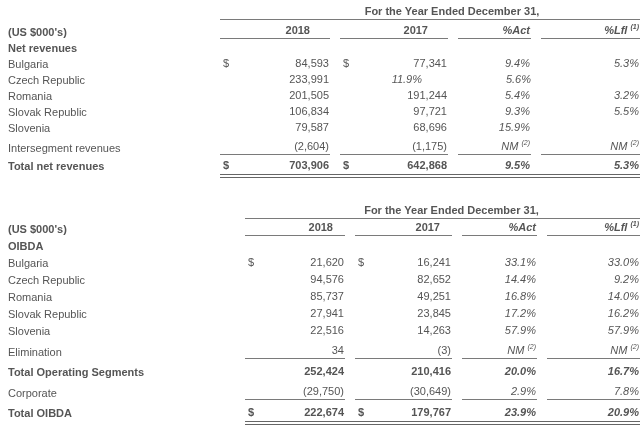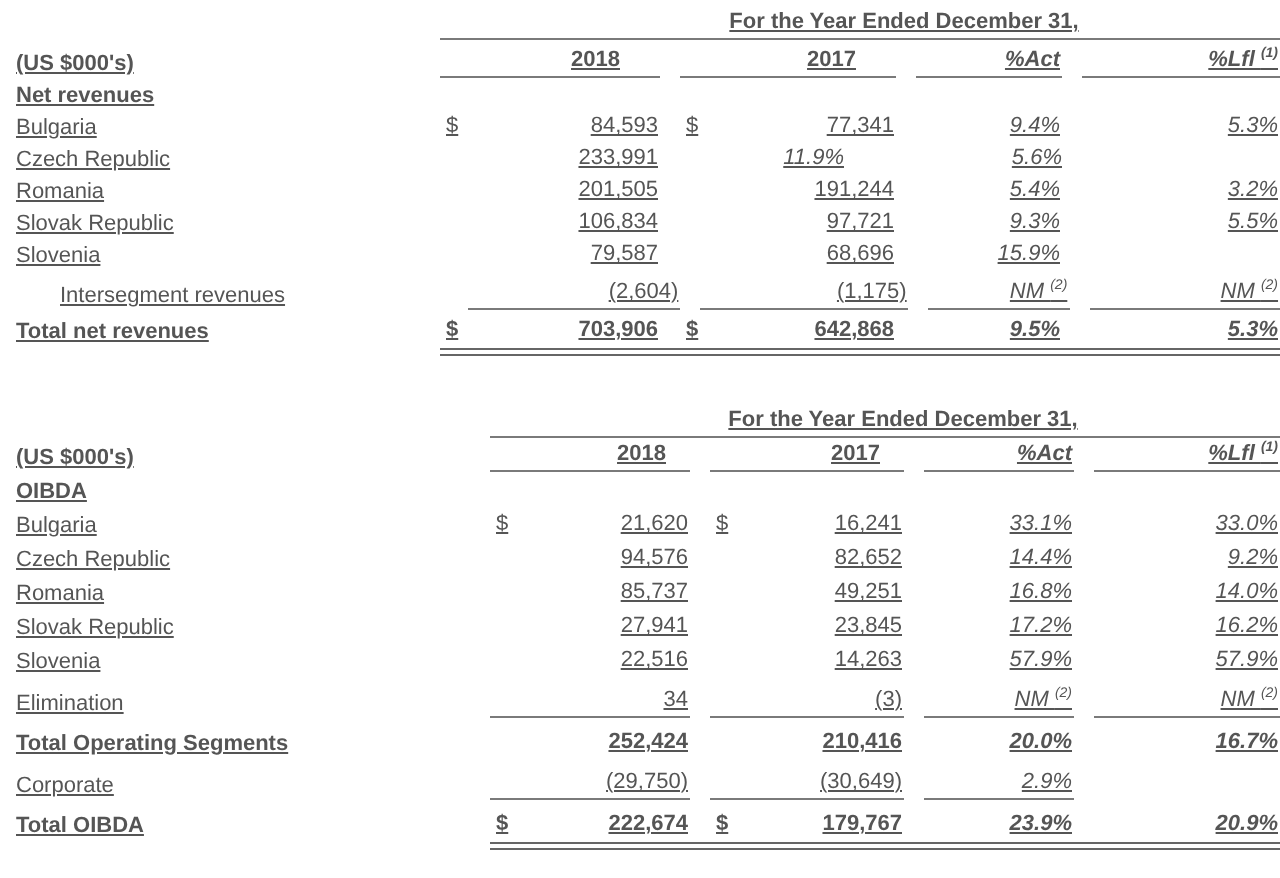--- a/index.html
+++ b/index.html
@@ -1,42 +1,42 @@
 <!DOCTYPE html>
 <html><head>
 <meta charset="utf-8">
 <style>
   html,body{margin:0;padding:0;}
   body{
     width:640px;height:439px;background:#ffffff;overflow:hidden;
     font-family:"Liberation Sans",sans-serif;font-size:11px;color:#555555;
   }
   *{box-sizing:border-box;}
-  .wrap{padding-top:3px;text-decoration:underline;}
+  .wrap{padding-top:3px;}
   .row{display:flex;align-items:flex-end;height:16px;}
   .t2 .row{height:17px;}
   .c{line-height:13px;white-space:nowrap;}
   .lab{padding-left:8px;}
   
   .t1 .lab{width:220px;}
   .t1 .m1{width:110px;}
   .t1 .m2{width:108px;}
   .t1 .p1{width:73px;}
   .t1 .p2{width:99px;}
   
   .t2 .lab{width:245px;}
   .t2 .m1{width:100px;}
   .t2 .m2{width:97px;}
   .t2 .p1{width:75px;}
   .t2 .p2{width:93px;}
   .gap{width:10px;flex:none;}
   .m{display:flex;justify-content:space-between;padding:0 1px 1px 3px;}
   .p{text-align:right;font-style:italic;padding:0 1px 1px 0;}
   .row.rule .m,.row.rule .p{border-bottom:1px solid #7a7a7a;align-items:flex-end;}
-  .t1 .row.rule{height:20px;padding-left:22px;}
+  .t1 .row.rule{height:20px;}
   .t2 .row.rule{height:21px;}
   .row.bold{font-weight:bold;}
   .t1 .row.bold{height:18px;}
   .t2 .row.bold{height:20px;}
   .yearrow{height:17px;display:flex;align-items:flex-end;}
   .span{flex:1;text-align:center;font-weight:bold;line-height:13px;
         padding-bottom:1px;border-bottom:1px solid #7a7a7a;white-space:nowrap;}
   .t1 .span{padding-left:44px;}
   .t2 .span{padding-left:18px;}
   .headrow{height:19px;justify-content:space-between;}
@@ -332,20 +332,21 @@
             <span class="num">(29,750)</span>
           </div>
           <div class="gap"></div>
           <div class="c m m2">
             <span class="cur"></span>
             <span class="num">(30,649)</span>
           </div>
           <div class="gap"></div>
           <div class="c p p1">2.9%</div>
           <div class="gap"></div>
+          <div class="c p p2">7.8%</div>
         </div>
         <div class="row bold">
           <div class="c lab">Total OIBDA</div>
           <div class="c m m1">
             <span class="cur">$</span>
             <span class="num">222,674</span>
           </div>
           <div class="gap"></div>
           <div class="c m m2">
             <span class="cur">$</span>

